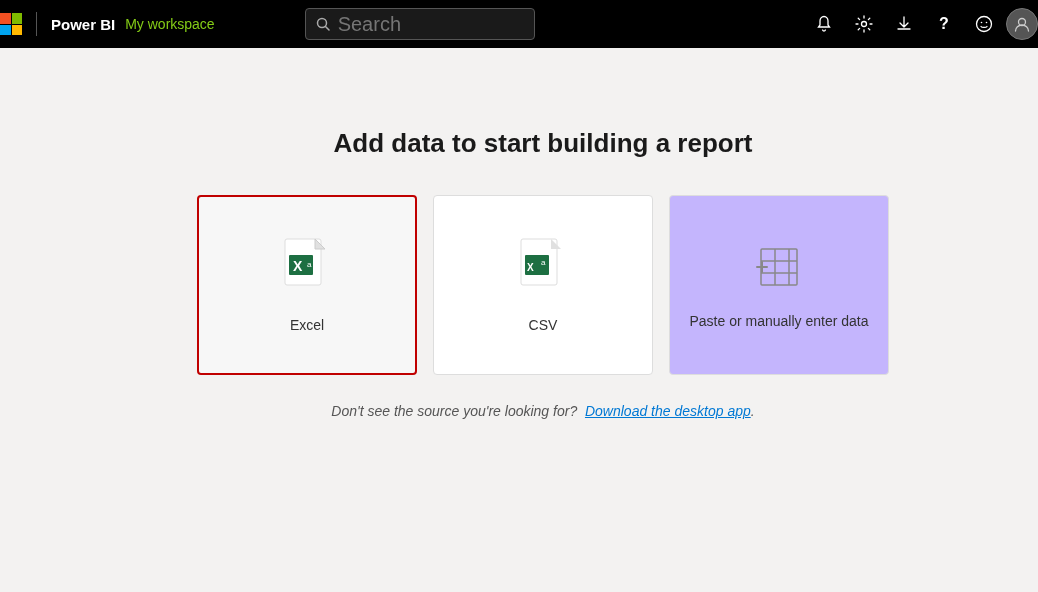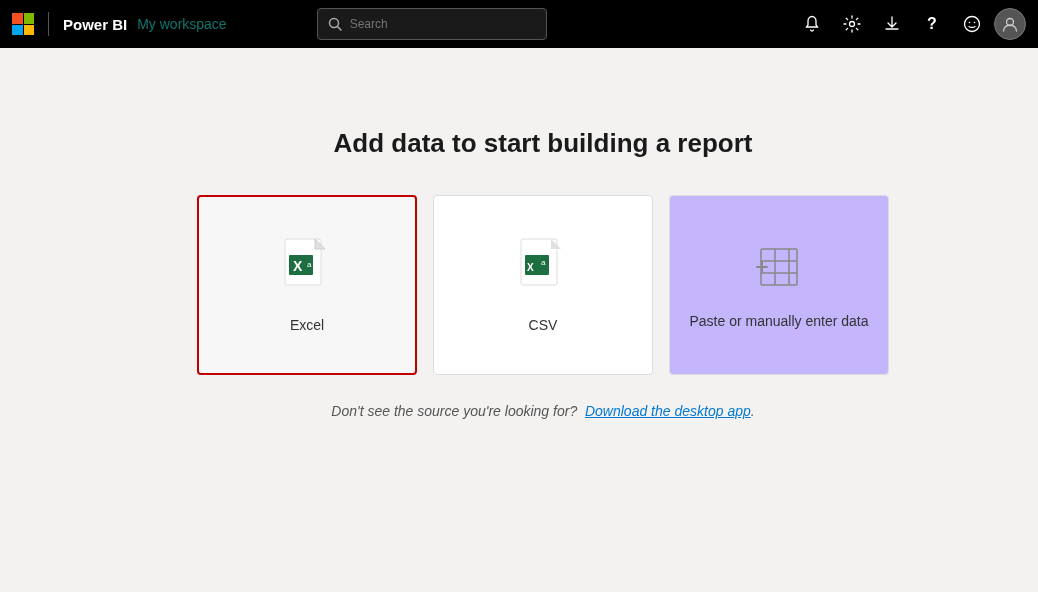--- a/index.html
+++ b/index.html
@@ -10,21 +10,21 @@
       height: 592px;
       overflow: hidden;
     }
 
     
     .topbar {
       display: flex;
       align-items: center;
       background: #000;
       height: 48px;
-      padding: 0 12px;
+      padding: 0 0;
       gap: 10px;
     }
     .ms-logo {
       display: flex;
       gap: 2px;
       width: 22px;
       height: 22px;
       flex-shrink: 0;
     }
     .ms-logo-grid {
@@ -46,21 +46,21 @@
       background: #555;
       margin: 0 4px;
     }
     .topbar-product {
       color: #fff;
       font-size: 15px;
       font-weight: 600;
       white-space: nowrap;
     }
     .topbar-workspace {
-      color: #0f766e;
+      color: #84cc16;
       font-size: 14px;
       white-space: nowrap;
     }
 
     .search-box {
       display: flex;
       align-items: center;
       background: #1a1a1a;
       border: 1px solid #555;
       border-radius: 4px;
@@ -70,21 +70,21 @@
       margin: 0 auto;
       gap: 8px;
       flex-shrink: 0;
       margin-left: 80px;
     }
     .search-box input {
       background: transparent;
       border: none;
       outline: none;
       color: #ccc;
-      font-size: 12px;
+      font-size: 20px;
       width: 100%;
     }
     .search-icon-svg {
       color: #aaa;
       flex-shrink: 0;
     }
 
     .topbar-spacer { flex: 1; }
 
     .topbar-icons {

